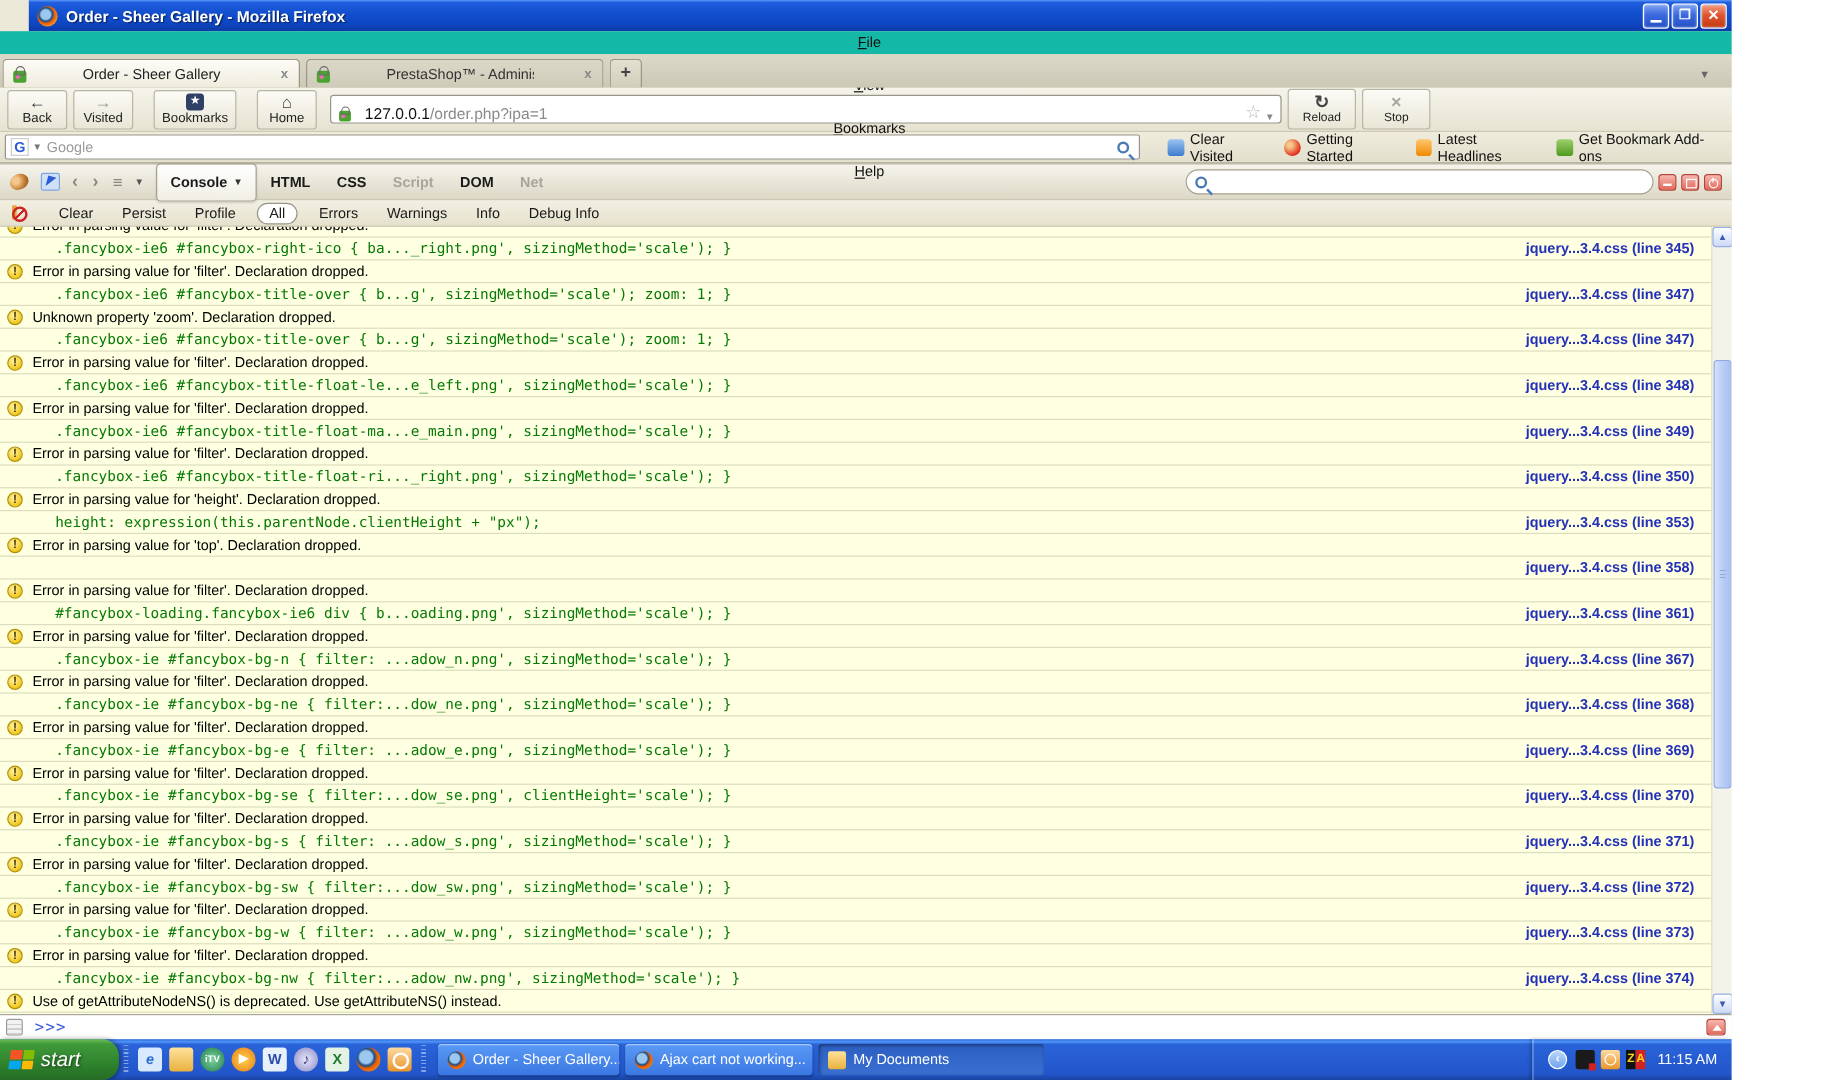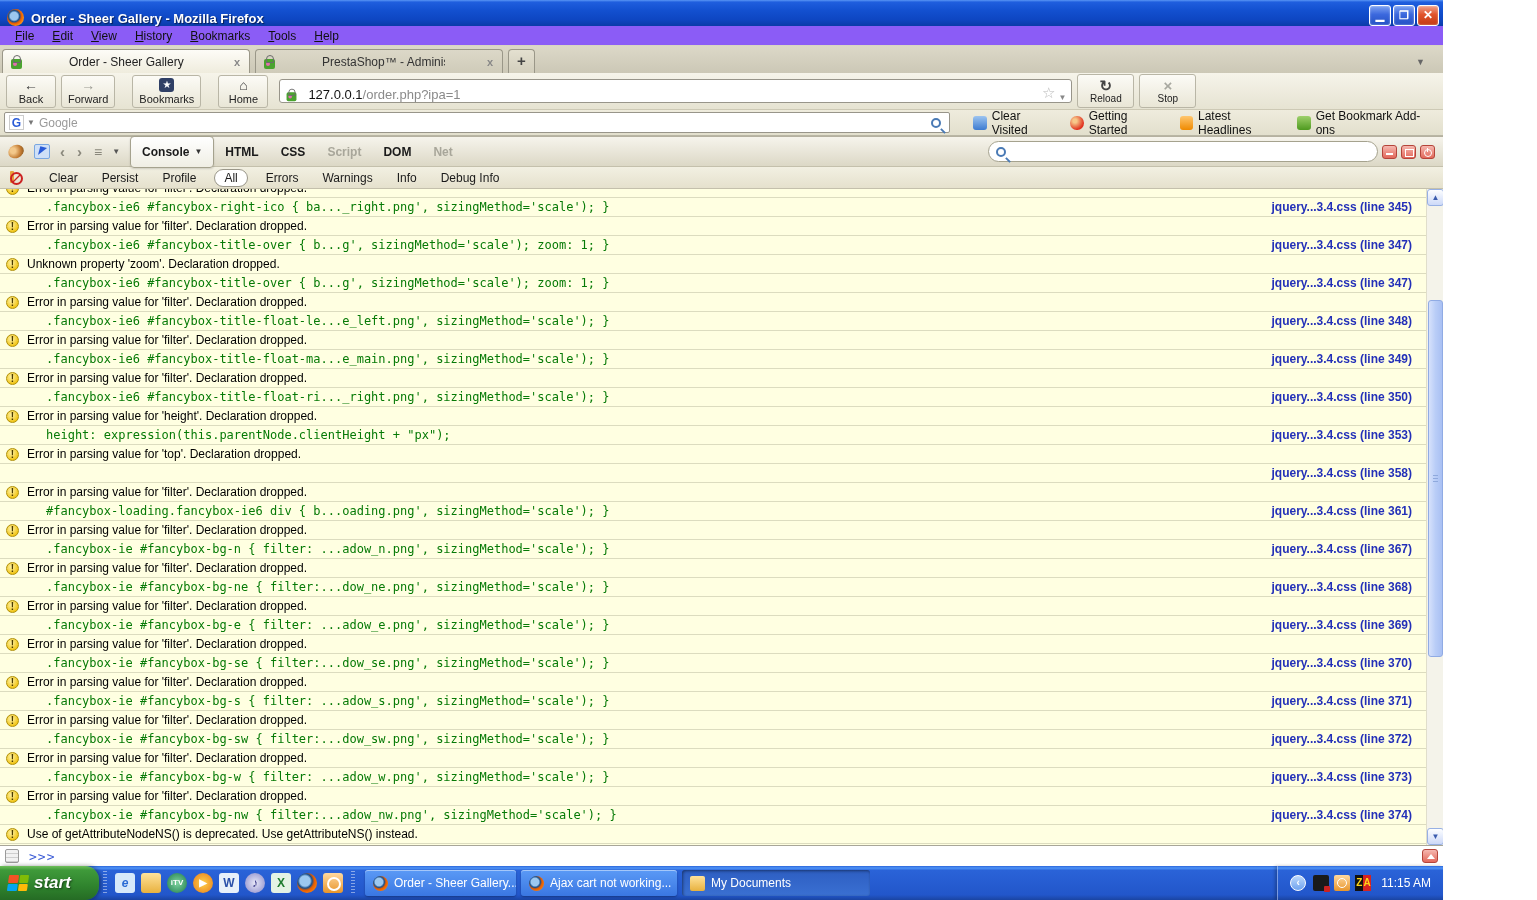--- a/index.html
+++ b/index.html
@@ -3,31 +3,31 @@
 <meta charset="utf-8">
 <style>
   * { margin:0; padding:0; box-sizing:border-box; }
   html,body { background:#fff; }
   body { font-family:"Liberation Sans", sans-serif; }
   .screen { position:relative; width:1537px; height:900px; background:#fff; overflow:hidden; }
 
   
   .fxwindow { position:absolute; left:0; top:0; width:1443px; height:866px; background:#ece9d8; }
   .titlebar { height:26px; background:linear-gradient(180deg,#5a96f5 0%,#1f5ede 8%,#1350d0 40%,#0e46c2 75%,#0a3ba8 100%);
-    display:flex; align-items:flex-end; padding:0 4px; }
+    display:flex; align-items:center; padding:0 4px;margin-left:24px; }
   .fx-logo { width:17px; height:17px; border-radius:50%; margin-left:3px; flex:0 0 auto;
     background:radial-gradient(circle at 42% 42%, #9cc8f0 0 28%, #1a4f8a 40%, #e85d00 52%, #ffa226 78%, #c33c00 100%); }
   .title-text { color:#fff; font-weight:bold; font-size:13px; margin-left:7px; flex:1;
     text-shadow:1px 1px 1px rgba(0,0,0,.55); white-space:nowrap; }
   .winbtn { width:22px; height:21px; border-radius:3px; margin-left:2px; border:1px solid #fff;
     color:#fff; font-size:11px; font-weight:bold; line-height:18px; text-align:center;
     background:linear-gradient(180deg,#7da2f2 0%,#3b68dd 45%,#2451c4 100%); box-shadow:inset 0 0 2px rgba(255,255,255,.6); }
   .winbtn.close { background:linear-gradient(180deg,#f0a088 0%,#e1542c 45%,#c23a12 100%); font-size:12px; }
 
-  .menubar { height:20px; background:#8b5cf6; border-bottom:1px solid #d9d5c2; display:flex; align-items:center; padding-left:6px; }
+  .menubar { height:20px; background:#14b8a6; border-bottom:1px solid #d9d5c2; display:flex; align-items:center; padding-left:6px;flex-direction:column; }
   .menu-item { display:inline-block; font-size:12px; color:#111; padding:2px 9px; }
   .menu-item::first-letter { text-decoration:underline; }
 
   
   .tabstrip { height:27px; background:linear-gradient(180deg,#dcd8c8,#ccc8b6); display:flex; align-items:flex-end; padding:0 2px; position:relative; }
   .tab { height:24px; width:248px; border:1px solid #9a9788; border-bottom:none; border-radius:4px 4px 0 0;
     display:flex; align-items:center; padding:0 7px; font-size:12px; color:#222;gap:40px; }
   .tab.active { background:linear-gradient(180deg,#fdfcf7,#efecdd); }
   .tab:not(.active) { background:linear-gradient(180deg,#dcd8c8,#cfcbb9); margin-left:5px; color:#333; }
   .bag-icon { width:13px; height:14px; position:relative; margin-right:6px; flex:0 0 auto; }
@@ -139,21 +139,21 @@
   .cmd-expand::after { content:""; position:absolute; left:4px; top:4px; border-left:4px solid transparent; border-right:4px solid transparent; border-bottom:5px solid #fff; }
 
   
   .taskbar { position:absolute; left:0; top:866px; width:1443px; height:34px;
     background:linear-gradient(180deg,#2a65da 0%,#4f94f7 6%,#2a63d8 13%,#2256ca 85%,#1a44a2 100%); display:flex; align-items:center; }
   .startbtn { height:34px; width:99px; border-radius:0 14px 14px 0; display:flex; align-items:center; padding:0 14px 0 8px;
     background:linear-gradient(180deg,#6fbf5a 0%,#3f9a3a 12%,#2f832d 60%,#256b24 100%); box-shadow:2px 0 4px rgba(0,0,0,.4); }
   .winflag { width:20px; height:16px; display:grid; grid-template-columns:1fr 1fr; grid-template-rows:1fr 1fr; gap:1px; transform:skew(-8deg); margin-right:6px; }
   .winflag span { border-radius:1px; }
   .wf-r{background:#f35325;} .wf-g{background:#81bc06;} .wf-b{background:#05a6f0;} .wf-y{background:#ffba08;}
-  .start-label { color:#fff; font-size:17px; font-weight:bold; font-style:italic; text-shadow:1px 1px 2px rgba(0,0,0,.5); }
+  .start-label { color:#fff; font-size:17px; font-weight:normal; font-style:italic; text-shadow:1px 1px 2px rgba(0,0,0,.5); }
   .ql-sep { width:4px; height:24px; margin:0 4px; background:repeating-linear-gradient(180deg,rgba(255,255,255,.45) 0 1px,transparent 1px 3px); }
   .quicklaunch { display:flex; align-items:center; gap:6px; padding:0 4px; }
   .ql { width:20px; height:20px; border-radius:3px; color:#fff; font-size:12px; font-weight:bold; text-align:center; line-height:20px; }
   .ql[data-icon="ie"] { background:#d7e9fa; color:#2a6bd4; font-style:italic; }
   .ql[data-icon="folder"] { background:linear-gradient(180deg,#ffe29a,#e8b13e); color:#8a6a10; }
   .ql[data-icon="globe"] { background:radial-gradient(circle,#7fd4a0,#1d7a4a); border-radius:50%; font-size:8px; }
   .ql[data-icon="media-player"] { background:radial-gradient(circle,#ffd24a,#e87a1a); border-radius:50%; color:#fff; font-size:10px; }
   .ql[data-icon="word"] { background:#e8f0fa; color:#2a4fa8; }
   .ql[data-icon="itunes"] { background:radial-gradient(circle,#e8e8f8,#8888c8); border-radius:50%; color:#3a3a8a; }
   .ql[data-icon="excel"] { background:#e4f2e4; color:#1e7a2e; }
@@ -236,21 +236,21 @@
       <span class="alltabs-btn">▼</span>
     </div>
 
     <div class="navbar">
       <span class="navbtn">
         <span class="nicon">←</span>
         <span class="nlabel">Back</span>
       </span>
       <span class="navbtn">
         <span class="nicon dim">→</span>
-        <span class="nlabel">Forward</span>
+        <span class="nlabel">Visited</span>
       </span>
       <span class="spacer12"></span>
       <span class="navbtn">
         <span class="bm-icon">★</span>
         <span class="nlabel">Bookmarks</span>
       </span>
       <span class="spacer12"></span>
       <span class="navbtn">
         <span class="nicon">⌂</span>
         <span class="nlabel">Home</span>
@@ -507,21 +507,21 @@
               <span class="src-link">jquery...3.4.css (line 369)</span>
             </div>
           </div>
 
           <div class="entry">
             <div class="msg-row">
               <span class="warn-icon">!</span>
               <span>Error in parsing value for 'filter'. Declaration dropped.</span>
             </div>
             <div class="code-row">
-              <span>.fancybox-ie #fancybox-bg-se { filter:...dow_se.png', sizingMethod='scale'); }</span>
+              <span>.fancybox-ie #fancybox-bg-se { filter:...dow_se.png', clientHeight='scale'); }</span>
               <span class="src-link">jquery...3.4.css (line 370)</span>
             </div>
           </div>
 
           <div class="entry">
             <div class="msg-row">
               <span class="warn-icon">!</span>
               <span>Error in parsing value for 'filter'. Declaration dropped.</span>
             </div>
             <div class="code-row">

